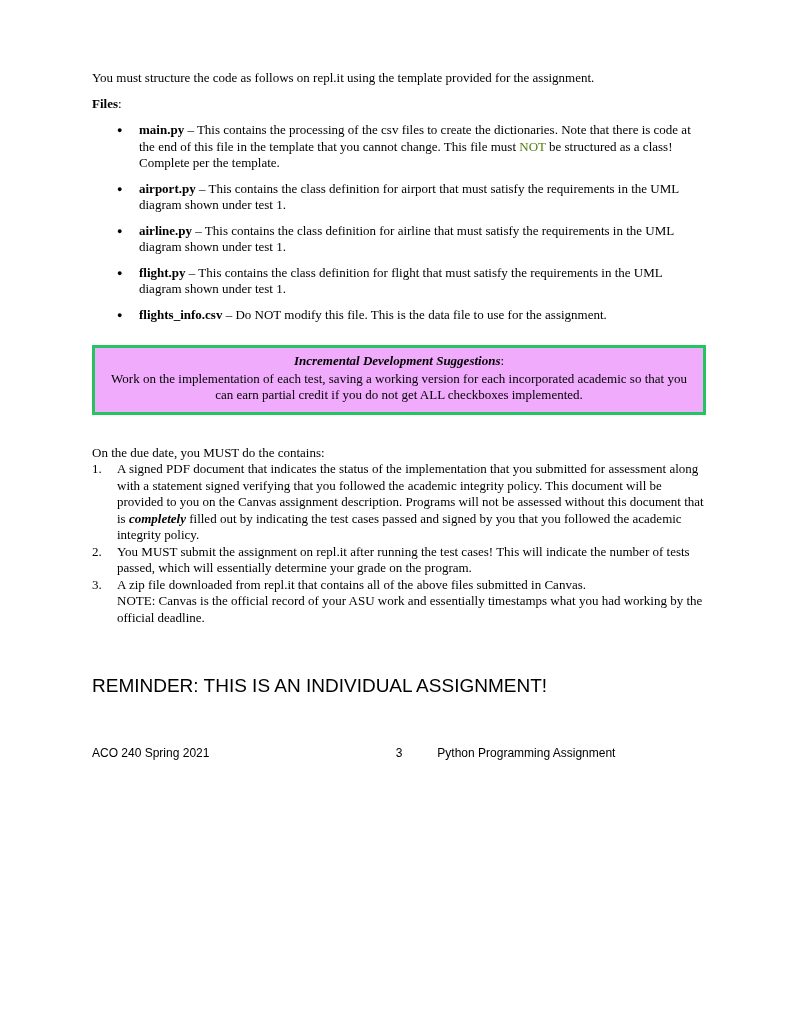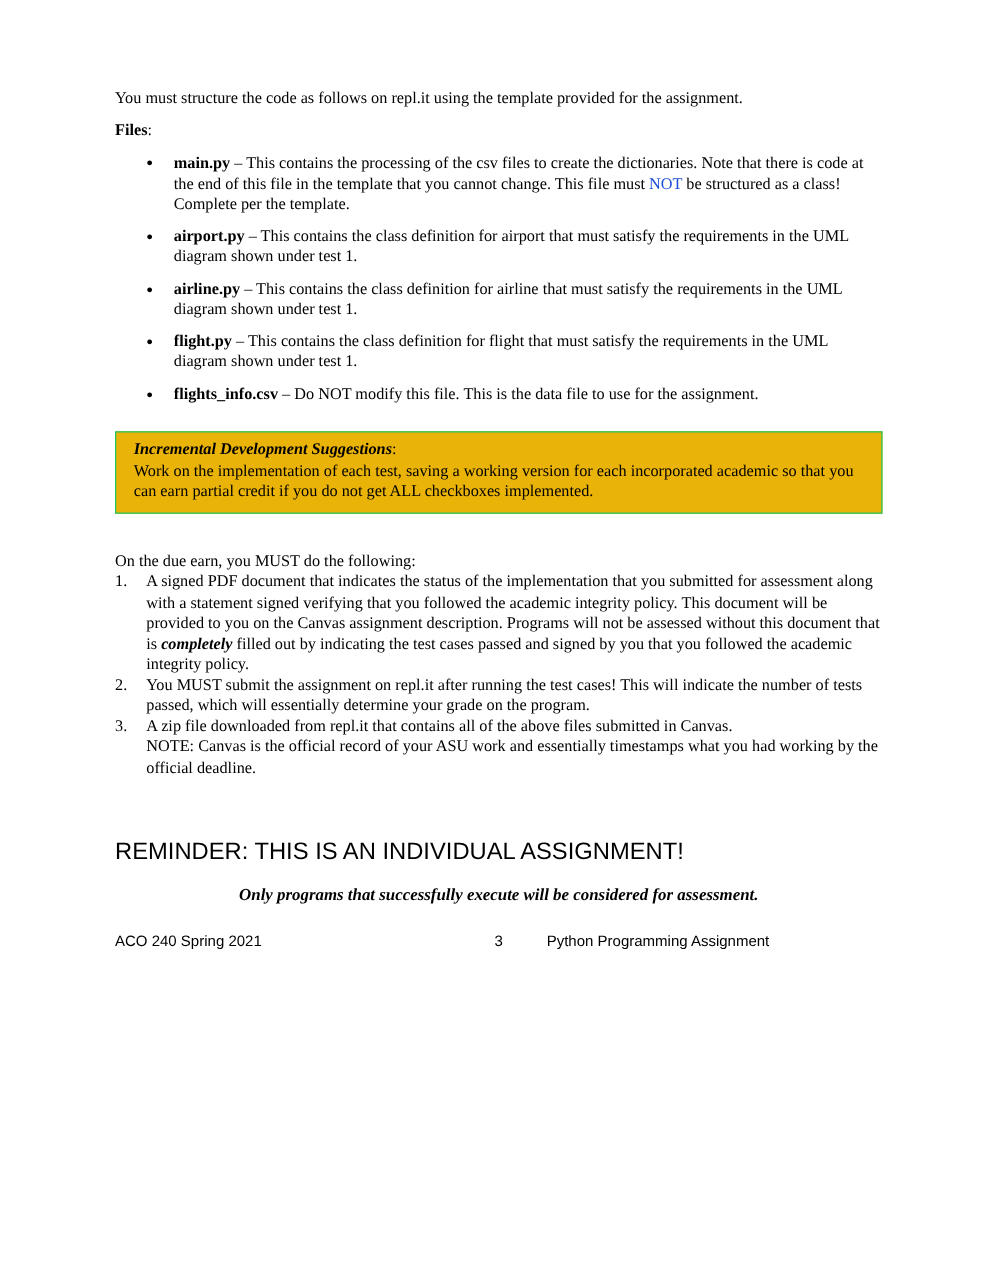--- a/index.html
+++ b/index.html
@@ -24,28 +24,29 @@
   }
   .intro { margin: 0 0 9px 0; }
   .files-heading { margin: 0 0 10px 0; }
   .files-label { font-weight: bold; }
   ul.files-list { margin: 0; padding: 0; list-style: none; }
   li.file-item { display: flex; margin-bottom: 9px; padding-left: 25px; }
   .bullet-marker { width: 22px; flex: none; }
   .bullet-marker::before { content: "\25CF"; font-size: 9px; position: relative; top: -1px; }
   .file-text { flex: 1; }
   .file-name { font-weight: bold; }
-  .seg-red { color: #1d4ed8; font-family: Liberation Serif, serif; }
+  .seg-red { color: #4d7c0f; font-family: Liberation Serif, serif; }
   .seg-bold-italic { font-weight: bold; font-style: italic; }
   .seg-block { display: block; }
   .suggestion-box {
     margin-top: 22px;
-    border: 1px solid #22c55e;
-    background: #eab308;
+    border: 3px solid #22c55e;
+    background: #f0abfc;
     padding: 5px 14px 8px 14px;
+    text-align: center;
   }
   .box-title { font-weight: bold; font-style: italic; }
   .box-title .colon { font-style: normal; font-weight: normal; }
   .box-body { margin-top: 1px; }
   .due-heading { margin: 30px 0 0 0; }
   .due-list { margin: 0; padding: 0; }
   .due-item { display: flex; }
   .due-marker { width: 25px; flex: none; }
   .due-text { flex: 1; }
   .reminder {
@@ -108,39 +109,38 @@
         <span class="bullet-marker"></span>
         <span class="file-text"><span class="file-name">flights_info.csv</span><span><span> – Do NOT modify this file. This is the data file to use for the assignment.</span></span></span>
       </li>
     </ul>
 
     <div class="suggestion-box">
       <div class="box-title"><span>Incremental Development Suggestions</span><span class="colon">:</span></div>
       <div class="box-body">Work on the implementation of each test, saving a working version for each incorporated academic so that you can earn partial credit if you do not get ALL checkboxes implemented.</div>
     </div>
 
-    <p class="due-heading">On the due earn, you MUST do the following:</p>
+    <p class="due-heading">On the due date, you MUST do the contains:</p>
 
     <div class="due-list">
       <div class="due-item">
         <span class="due-marker">1.</span>
         <div class="due-text"><span>A signed PDF document that indicates the status of the implementation that you submitted for assessment along with a statement signed verifying that you followed the academic integrity policy. This document will be provided to you on the Canvas assignment description. Programs will not be assessed without this document that is </span><span class="seg-bold-italic">completely</span><span> filled out by indicating the test cases passed and signed by you that you followed the academic integrity policy.</span></div>
       </div>
       <div class="due-item">
         <span class="due-marker">2.</span>
         <div class="due-text"><span>You MUST submit the assignment on repl.it after running the test cases! This will indicate the number of tests passed, which will essentially determine your grade on the program.</span></div>
       </div>
       <div class="due-item">
         <span class="due-marker">3.</span>
         <div class="due-text"><span>A zip file downloaded from repl.it that contains all of the above files submitted in Canvas.</span><span class="seg-block">NOTE: Canvas is the official record of your ASU work and essentially timestamps what you had working by the official deadline.</span></div>
       </div>
     </div>
 
     <div class="reminder">REMINDER: THIS IS AN INDIVIDUAL ASSIGNMENT!</div>
-    <div class="exec-note">Only programs that successfully execute will be considered for assessment.</div>
 
   </div>
 
   <div class="footer">
     <span class="f-left">ACO 240 Spring 2021</span>
     <span class="f-center">3</span>
     <span class="f-right">Python Programming Assignment</span>
   </div>
 </div>
 

